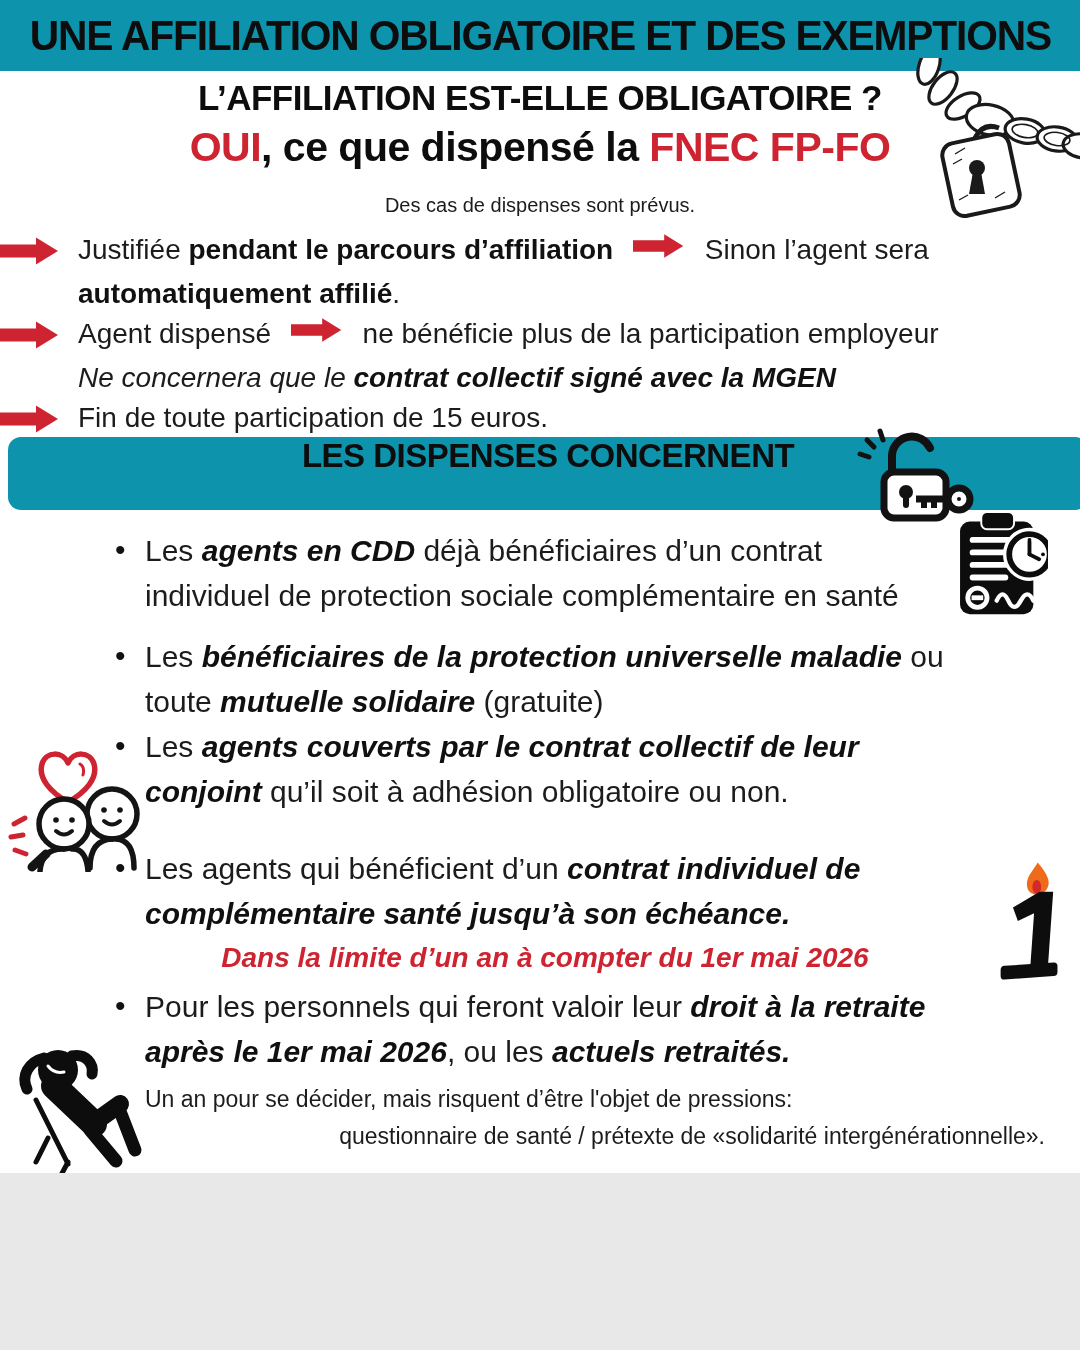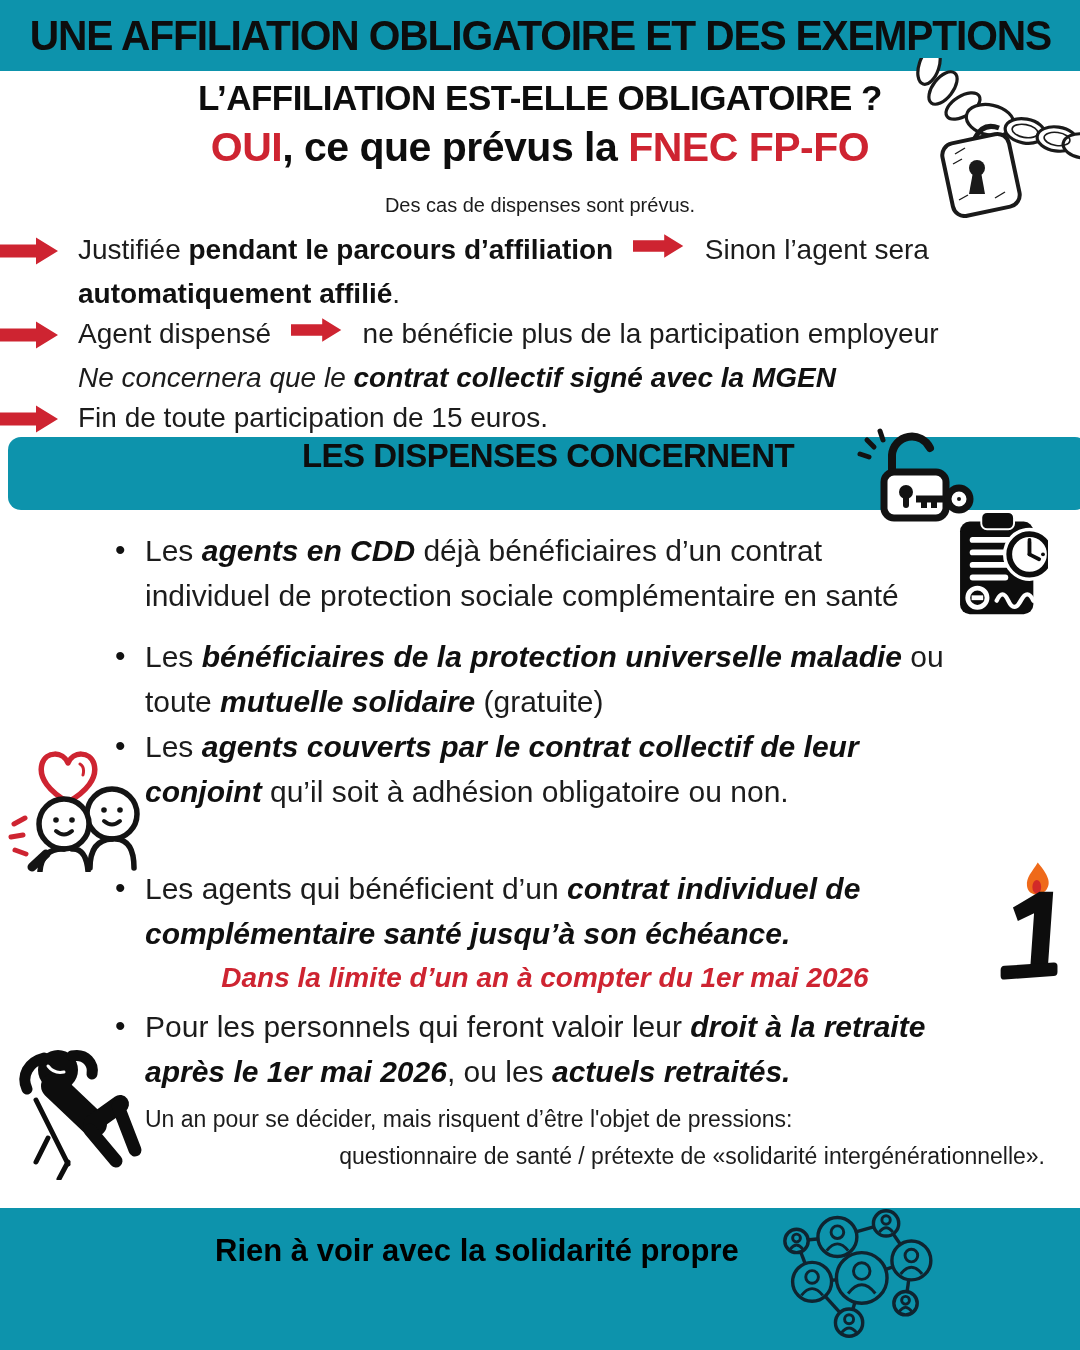--- a/index.html
+++ b/index.html
@@ -2,21 +2,21 @@
 <html lang="fr" style="--teal: #0d93ac; --red: #ce2431; --ink: #161616;"><head>
 <meta charset="utf-8">
 <style>
   :root{
     --teal:#0d93ac;
     --red:#ce2431;
     --ink:#161616;
   }
   html,body{margin:0;padding:0;background:#e8e8e8;}
   .page{
-    position:relative;width:1080px;height:1350px;margin:0 auto;
+    position:relative;width:1080px;height:1173px;margin:0 auto;
     background:#ffffff;overflow:hidden;
     font-family:"Liberation Sans","DejaVu Sans",sans-serif;
     color:var(--ink);
   }
   
   .banner-top{
     position:absolute;top:0;left:0;width:1080px;height:71px;
     background:var(--teal);display:flex;align-items:center;justify-content:center;
   }
   .banner-top span{
@@ -50,21 +50,21 @@
   .prow b{color:#111;}
   .larrow{position:absolute;left:0;top:6px;}
   .iarrow{display:inline-block;vertical-align:middle;margin:0 12px 4px 12px;}
   .it{font-style:italic;}
   
   .bullets{position:absolute;top:528px;left:145px;width:800px;}
   .bullets .bi{position:relative;font-size:30px;line-height:45px;color:#1c1c1c;}
   .bullets .bi b{color:#101010;font-style:italic;}
   .bullets .bi::before{content:"\2022";position:absolute;left:-30px;top:-1px;
         font-size:30px;color:#111;}
-  .mb16{margin-bottom:16px;} .mb12{} .mb40{margin-bottom:52px;}
+  .mb16{margin-bottom:16px;} .mb12{} .mb40{margin-bottom:32px;}
   .deadline{font-size:28px;font-weight:800;font-style:italic;color:var(--red);
         line-height:44px;text-align:center;margin-bottom:4px;}
   .small{font-size:23px;line-height:34px;color:#1c1c1c;font-weight:400;white-space:nowrap;}
   .small-right{display:block;text-align:right;margin-right:-100px;white-space:nowrap;}
   
   .icon{position:absolute;}
   .ic-chain{left:895px;top:58px;}
   .ic-unlock{left:854px;top:422px;}
   .ic-clip{left:956px;top:510px;}
   .ic-couple{left:6px;top:740px;}
@@ -104,21 +104,21 @@
         <path d="M60 96 l10 -6"></path>
           <path d="M58 106 l9 -5"></path>
           <path d="M100 140 l10 -6"></path>
           <path d="M64 142 l9 -5"></path>
       </g>
     </svg>
   </span>
 
   <div class="q">L’AFFILIATION EST-ELLE OBLIGATOIRE ?</div>
   <div class="answer">
-    <span class="red">OUI</span><span>, ce que prévus la </span><span class="red">FNEC FP-FO</span>
+    <span class="red">OUI</span><span>, ce que dispensé la </span><span class="red">FNEC FP-FO</span>
   </div>
   <div class="note">Des cas de dispenses sont prévus.</div>
 
   <div class="points">
 
     <div class="prow">
       <span class="larrow">
         <svg width="60" height="30" viewBox="0 0 60 30">
             <path d="M0 8.5 H36 V1.5 L58 15 L36 28.5 V21.5 H0 Z" fill="var(--red)"></path>
           </svg>

